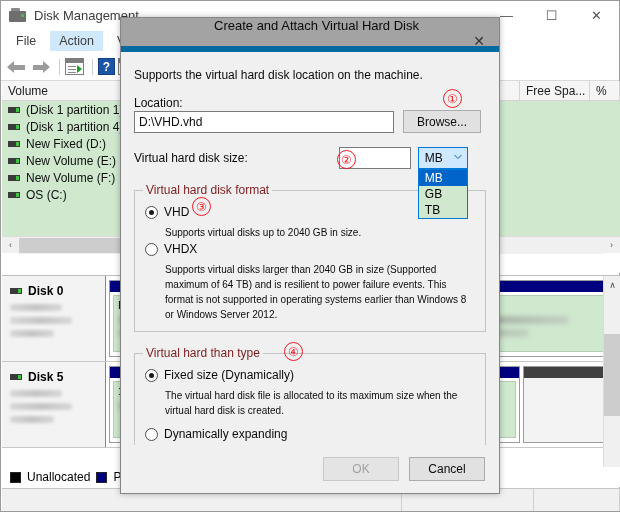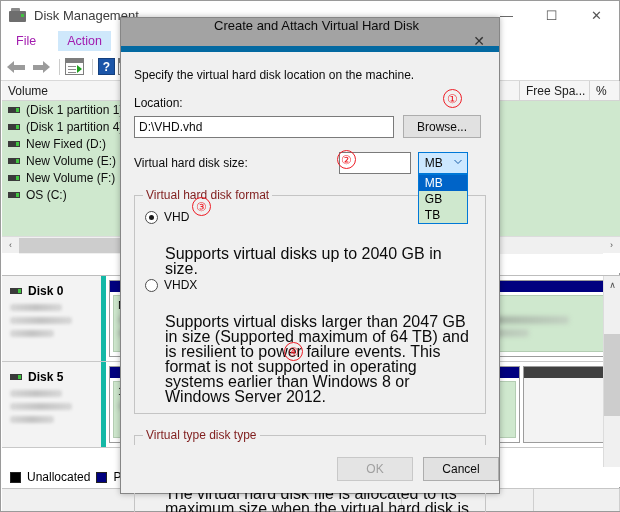--- a/index.html
+++ b/index.html
@@ -46,21 +46,21 @@
   .win-btn {
     width:45px; height:28px; display:flex; align-items:center; justify-content:center;
     color:#555; font-size:13px;
   }
 
   .menubar {
     position:absolute; left:0; top:28px; height:24px; width:100%;
     background:#ffffff; display:flex; align-items:center; padding-left:6px;
   }
   .menu-item {
-    padding:3px 9px; font-size:12.5px; color:#a21caf; margin-right:13px;
+    padding:3px 9px; font-size:12.5px; color:#404040; margin-right:5px;
   }
   .menu-item.active { background:#cfe8fb; }
 
   .toolbar {
     position:absolute; left:0; top:52px; height:28px; width:100%;
     background:#ffffff; display:flex; align-items:center; padding-left:5px;
     border-bottom:1px solid #d9d9d9;
   }
   .tb-arrow {
     width:22px; height:20px; margin-right:2px; position:relative;
@@ -131,21 +131,21 @@
   
   .disk-view {
     position:absolute; left:1px; top:274px; width:618px; height:212px;
     background:#ffffff; border-top:1px solid #bdbdbd; overflow:hidden;
   }
   .disk-row {
     position:relative; height:86px; border-bottom:1px solid #c8c8c8;
     display:flex;
   }
   .disk-info {
-    width:104px; border-right:5px solid #14b8a6; padding:8px 6px 0 8px;
+    width:104px; border-right:1px solid #14b8a6; padding:8px 6px 0 8px;
     background:#f3f3f3;
   }
   .disk-info-title { font-size:12px; font-weight:bold; display:flex; align-items:center; }
   .blur-line {
     height:7px; margin-top:6px; border-radius:3px;
     background:linear-gradient(90deg,#d8d8d8,#c4c4c4,#d8d8d8);
     filter: blur(1.6px);
   }
   .disk-parts { flex:1; display:flex; padding:4px 3px; gap:3px; background:#ffffff; }
   .part {
@@ -201,21 +201,21 @@
   }
   .dlg-title-text { margin-left:13px; font-size:13px; color:#0b0b0b; }
   .dlg-close {
     margin-left:auto; width:40px; height:33px;
     display:flex; align-items:center; justify-content:center; font-size:14px; color:#333;
   }
   .dlg-body { padding:10px 13px 0 13px; position:relative; }
   .dlg-intro { font-size:12px; margin:6px 0 14px 0; color:#0b0b0b; }
   .lbl { font-size:12px; color:#0b0b0b; }
 
-  .loc-row { display:flex; align-items:center; margin-top:5px; gap:9px; }
+  .loc-row { display:flex; align-items:center; gap:9px; }
   .txtbox {
     height:22px; border:1px solid #7a7a7a; background:#ffffff;
     font-family:"Liberation Sans", sans-serif; font-size:12px;
     padding:0 4px; line-height:20px; color:#0b0b0b;
   }
   .btn {
     height:23px; border:1px solid #adadad; background:#e1e1e1;
     font-family:"Liberation Sans", sans-serif; font-size:12px; color:#0b0b0b;
     display:flex; align-items:center; justify-content:center;
   }
@@ -246,26 +246,26 @@
   .radio-row { display:flex; align-items:center; gap:6px; margin:2px 0 0 2px; }
   .radio {
     width:13px; height:13px; border-radius:50%; border:1px solid #4c4c4c;
     background:#ffffff; position:relative; flex:none;
   }
   .radio.on::after {
     content:''; position:absolute; left:3px; top:3px; width:5px; height:5px;
     border-radius:50%; background:#1a1a1a;
   }
   .radio-label { font-size:12px; color:#0b0b0b; }
-  .desc { font-size:16px; color:#0b0b0b; margin:22px 0 0 22px; line-height:15px; }
+  .desc { font-size:10px; color:#0b0b0b; margin:6px 0 0 22px; line-height:15px; }
 
   .dlg-footer {
     position:absolute; left:0; bottom:0; width:100%; height:48px;
     background:#f0f0f0; display:flex; align-items:center;
-    justify-content:flex-end; gap:10px; padding-right:0;
+    justify-content:flex-end; gap:10px; padding-right:14px;
   }
   .dlg-footer .btn { width:76px; height:24px; }
 
   
   .anno {
     position:absolute; width:19px; height:19px; border-radius:50%;
     border:1.6px solid #ee1c25; color:#ee1c25; font-size:12px;
     display:flex; align-items:center; justify-content:center;
     font-family:"Liberation Sans", sans-serif; line-height:1; z-index:40;
     background:transparent;
@@ -448,21 +448,21 @@
   </div>
 
   <div class="dialog">
 
     <div class="dlg-title">
       <span class="dlg-title-text">Create and Attach Virtual Hard Disk</span>
       <span class="dlg-close">✕</span>
     </div>
 
     <div class="dlg-body">
-      <div class="dlg-intro">Specify the virtual hard disk location on the machine.</div>
+      <div class="dlg-intro">Supports the virtual hard disk location on the machine.</div>
 
       <div class="lbl">Location:</div>
       <div class="loc-row">
         <input class="txtbox" style="width: 260px;" value="D:\VHD.vhd">
         <div class="btn" style="width:78px">Browse...</div>
       </div>
 
       <div class="size-row">
         <span class="lbl">Virtual hard disk size:</span>
         <input class="txtbox" style="width: 72px; margin-left: 91px;" value="">
@@ -485,25 +485,25 @@
         <legend>Virtual hard disk format</legend>
         <div class="radio-row">
           <span class="radio on"></span>
           <span class="radio-label">VHD</span>
         </div>
         <div class="desc">Supports virtual disks up to 2040 GB in size.</div>
         <div class="radio-row" style="">
           <span class="radio"></span>
           <span class="radio-label">VHDX</span>
         </div>
-        <div class="desc">Supports virtual disks larger than 2047 GB in size (Supported maximum of 64 TB) and is resilient to power failure events. This format is not supported in operating systems earlier than Windows 8 or Windows Server 2012.</div>
+        <div class="desc">Supports virtual disks larger than 2040 GB in size (Supported maximum of 64 TB) and is resilient to power failure events. This format is not supported in operating systems earlier than Windows 8 or Windows Server 2012.</div>
       </fieldset>
 
       <fieldset class="group">
-        <legend>Virtual type disk type</legend>
+        <legend>Virtual hard than type</legend>
         <div class="radio-row">
           <span class="radio on"></span>
           <span class="radio-label">Fixed size (Dynamically)</span>
         </div>
         <div class="desc">The virtual hard disk file is allocated to its maximum size when the virtual hard disk is created.</div>
         <div class="radio-row" style="margin-top:9px">
           <span class="radio"></span>
           <span class="radio-label">Dynamically expanding</span>
         </div>
         <div class="desc">The virtual hard disk file grows to its maximum size as data is written to the virtual hard disk.</div>

